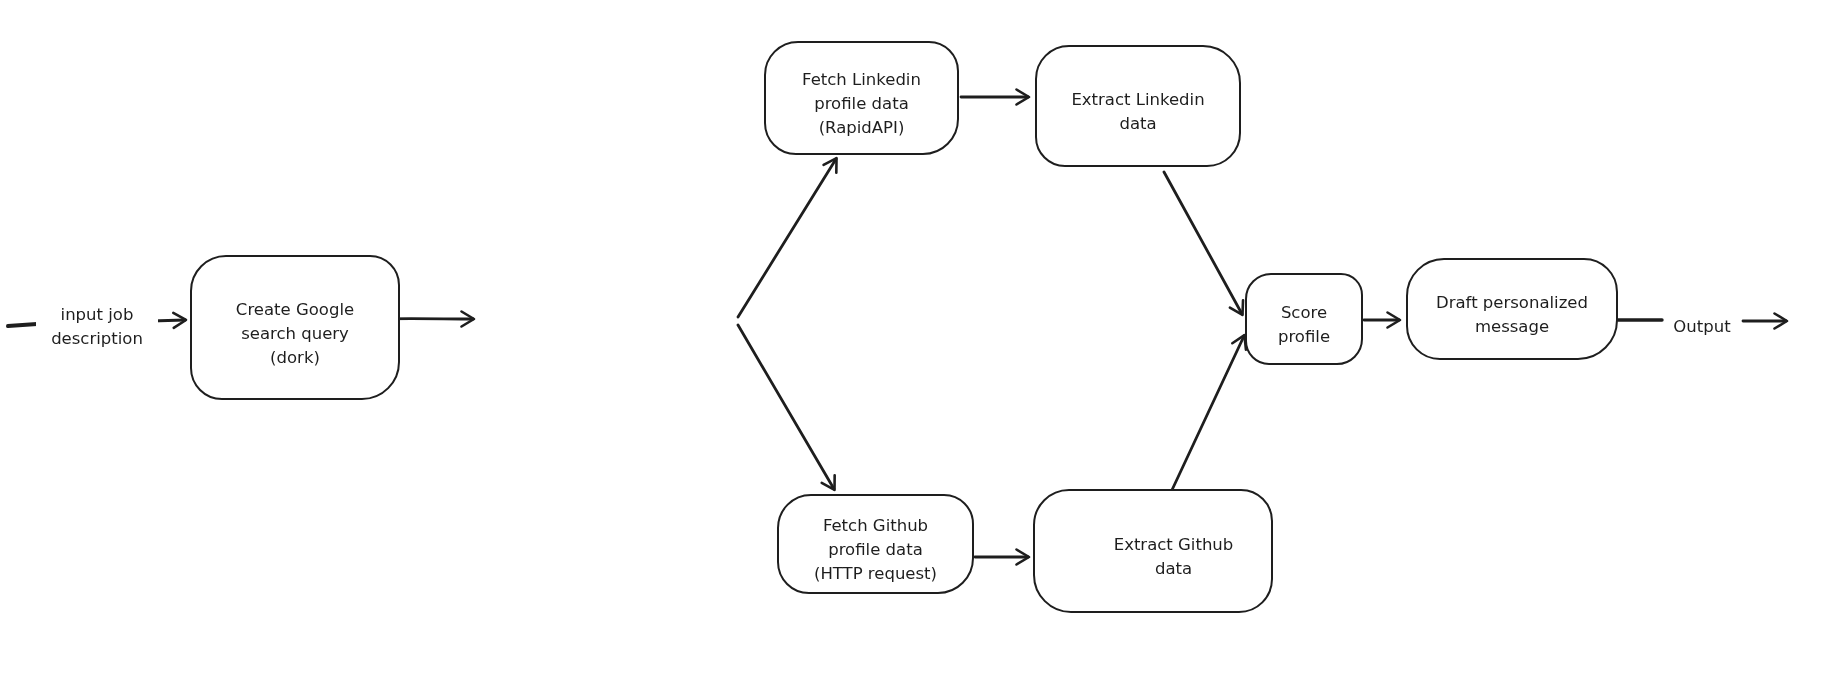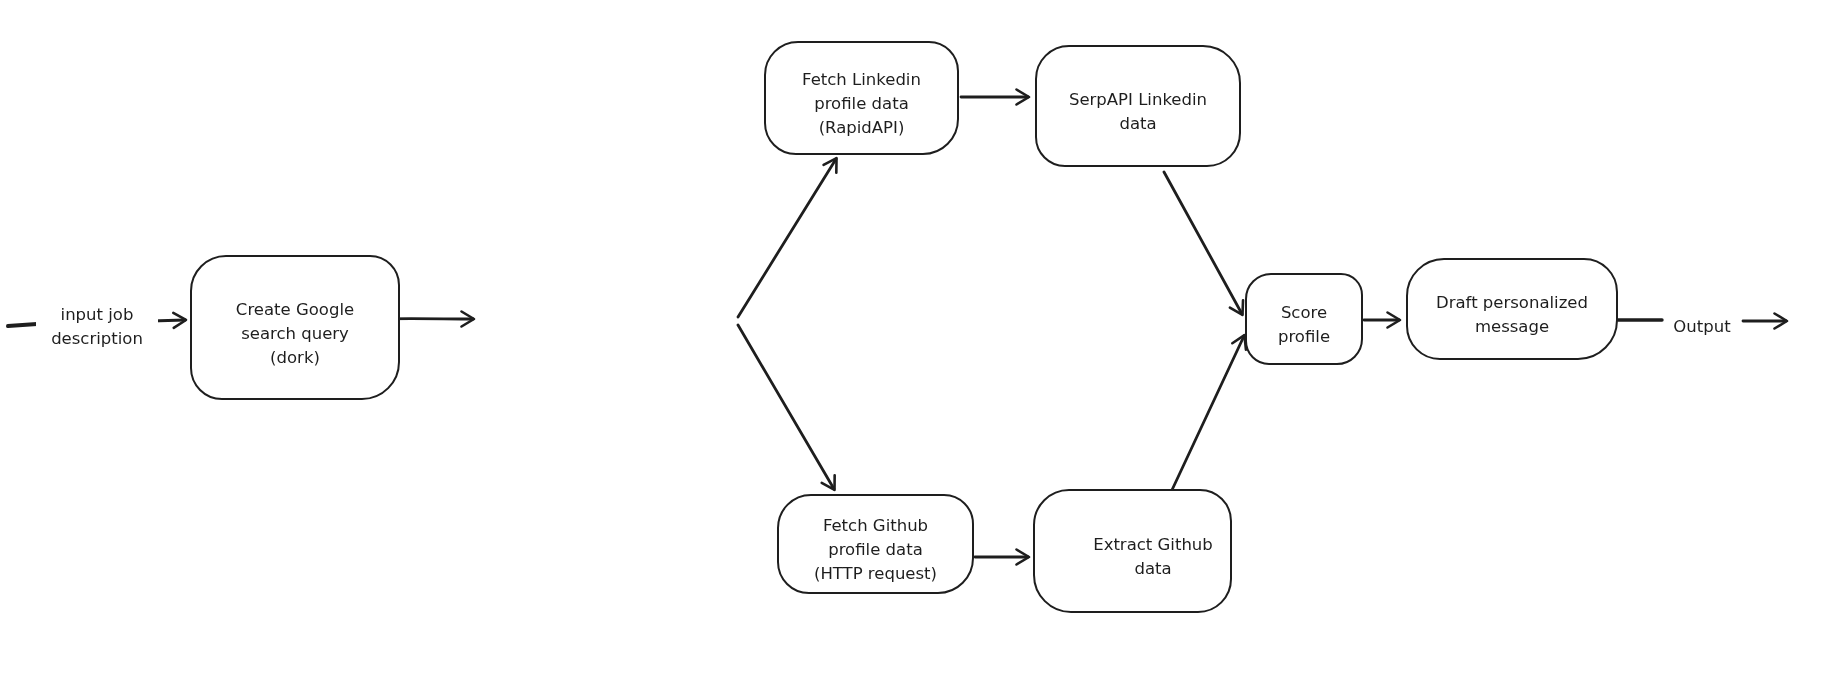--- a/index.html
+++ b/index.html
@@ -48,21 +48,21 @@
     justify-content: center;
     text-align: center;
     background: var(--bg);
   }
   
   .n-create   { left:190px;  top:255px; width:210px; height:145px; border-radius:36px 30px 38px 32px; }
   .n-geturls  { left:480px;  top:253px; width:256px; height:155px; border-radius:40px 34px 42px 36px; }
   .n-fetchli  { left:764px;  top:41px;  width:195px; height:114px; border-radius:34px 30px 36px 32px; }
   .n-extractli{ left:1035px; top:45px;  width:206px; height:122px; border-radius:34px 38px 34px 30px; }
   .n-fetchgh  { left:777px;  top:494px; width:197px; height:100px; border-radius:34px 30px 36px 32px; }
-  .n-extractgh{ left:1033px; top:489px; width:199px; height:124px; border-radius:36px 32px 34px 38px;padding-left:41px; }
+  .n-extractgh{ left:1033px; top:489px; width:240px; height:124px; border-radius:36px 32px 34px 38px;padding-left:41px; }
   .n-score    { left:1245px; top:273px; width:118px; height:92px;  border-radius:26px 22px 26px 24px; }
   .n-draft    { left:1406px; top:258px; width:212px; height:102px; border-radius:38px 34px 40px 34px; }
   .l-input  { left:36px;   top:296px; width:122px; height:50px; }
   .l-output { left:1664px; top:308px; width:76px;  height:26px; }
 </style>
 </head>
 <body>
 
 <div class="canvas">
 
@@ -114,21 +114,21 @@
   </div>
 
 
   <div class="node n-fetchli">
     <span class="node-label">Fetch Linkedin
 profile data
 (RapidAPI)</span>
   </div>
 
   <div class="node n-extractli">
-    <span class="node-label">SerpAPI Linkedin
+    <span class="node-label">Extract Linkedin
 data</span>
   </div>
 
   <div class="node n-fetchgh">
     <span class="node-label">Fetch Github
 profile data
 (HTTP request)</span>
   </div>
 
   <div class="node n-extractgh">

